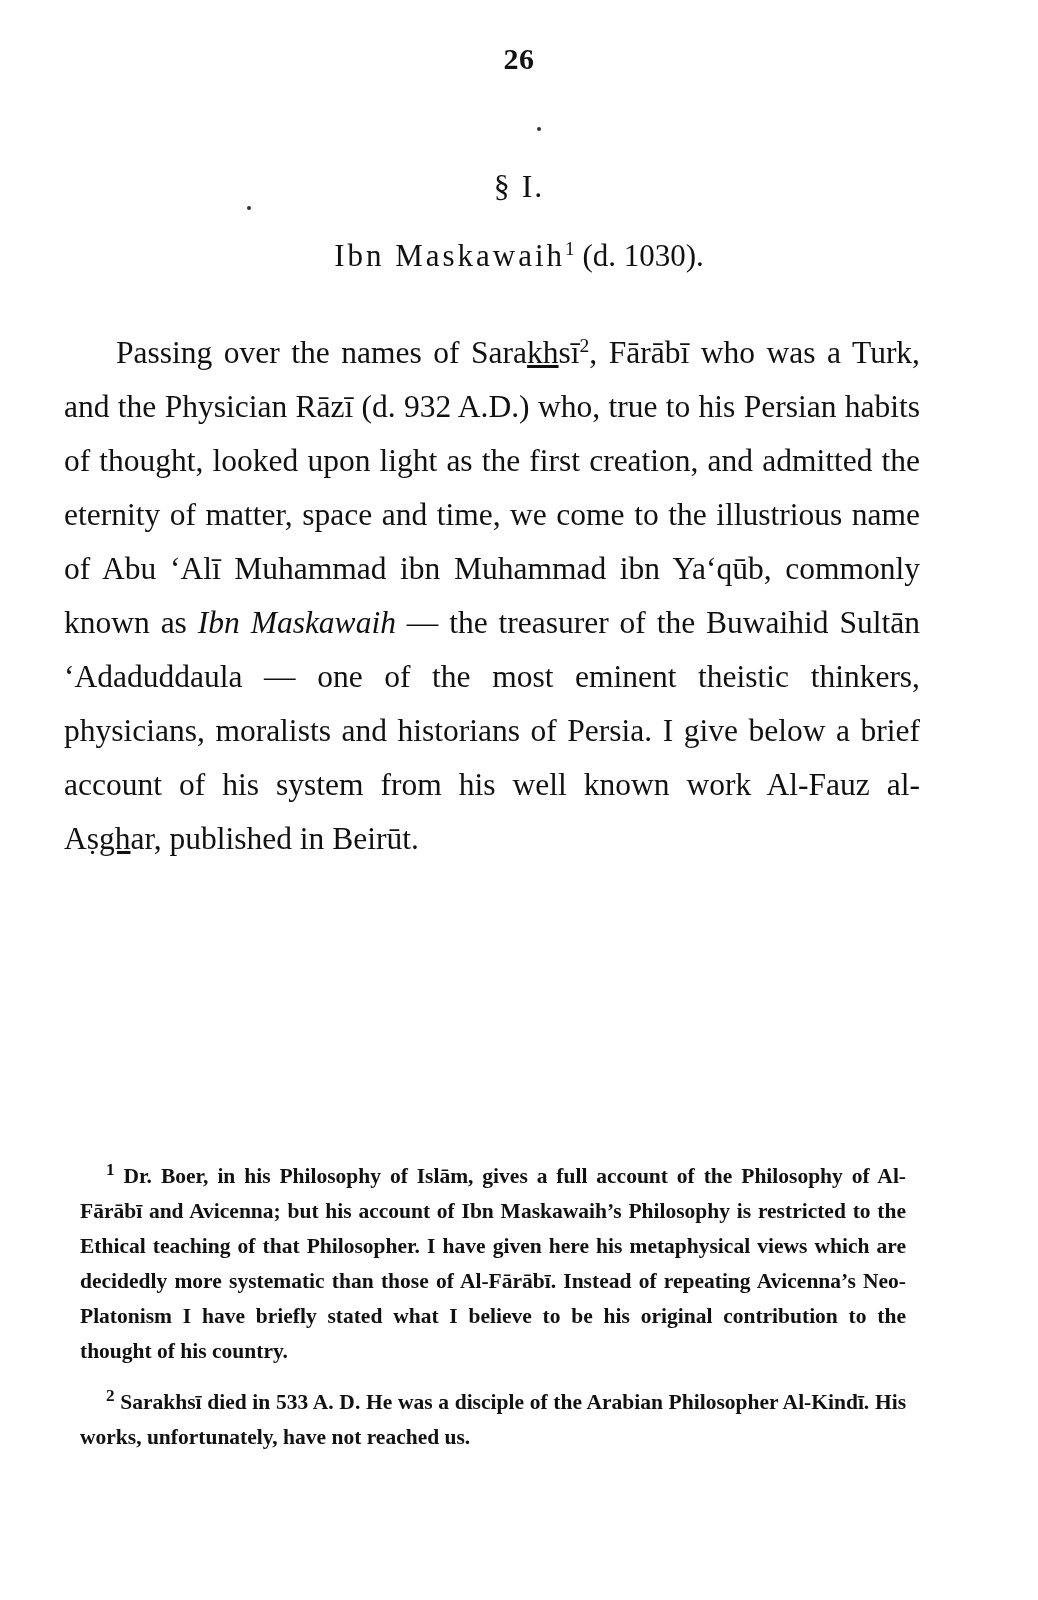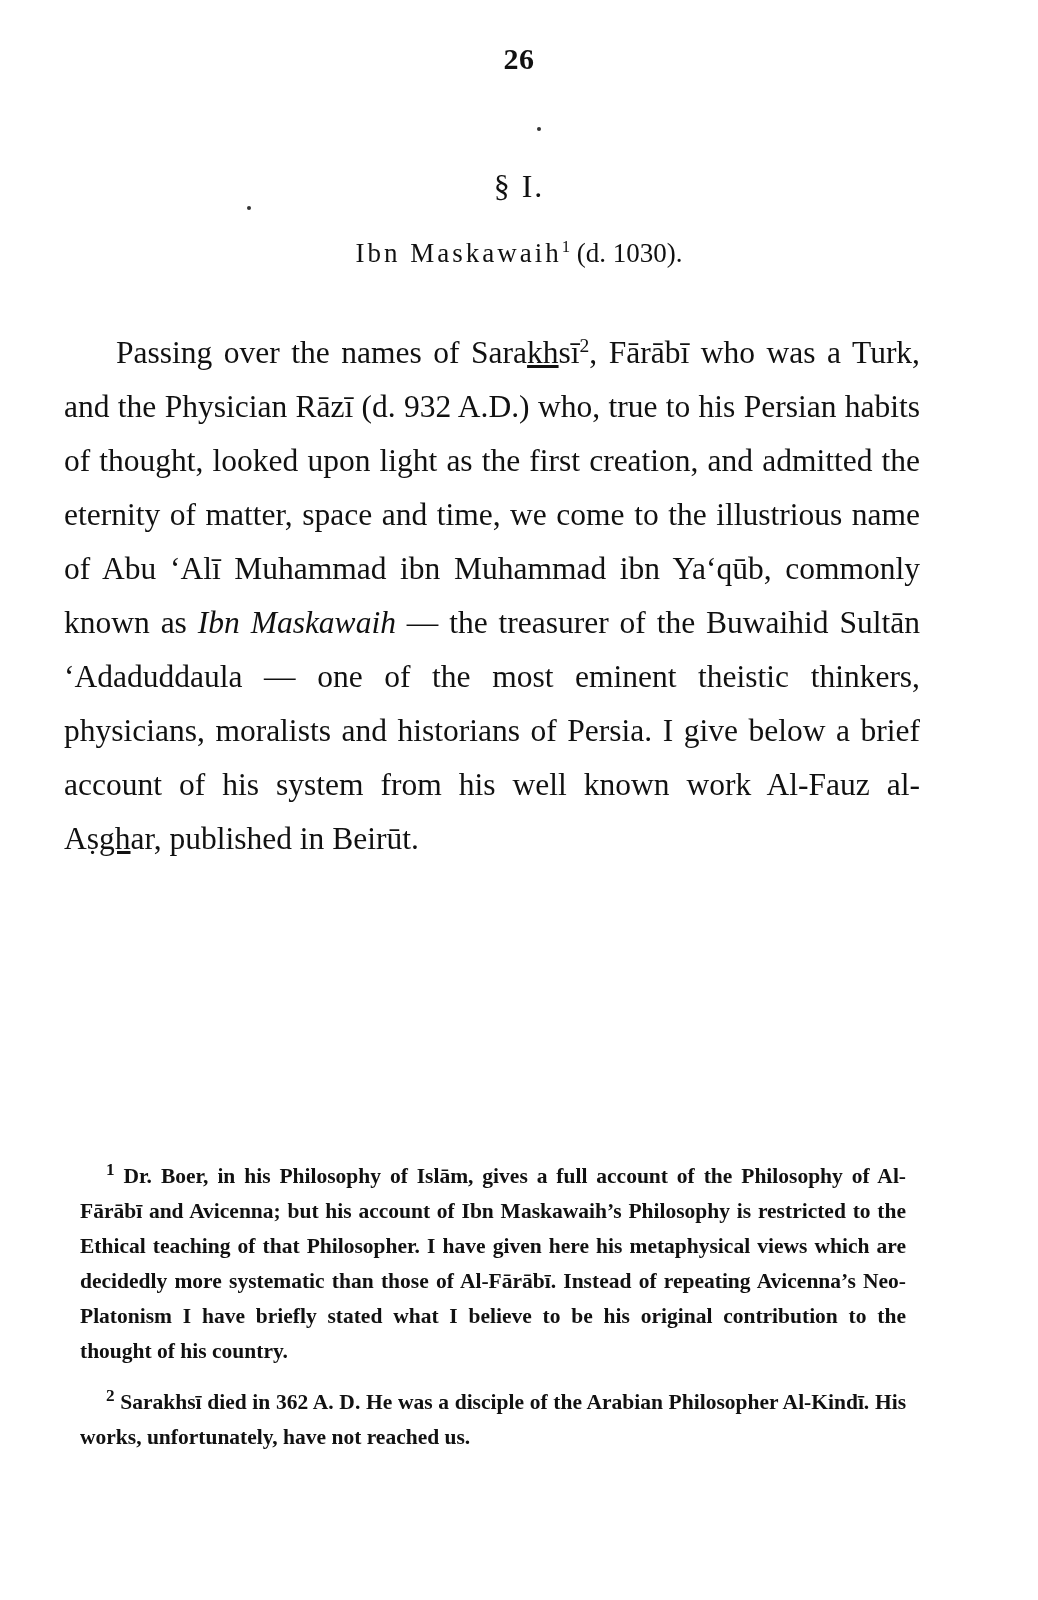--- a/index.html
+++ b/index.html
@@ -40,21 +40,21 @@
     text-align: center;
     font-size: 32px;
     letter-spacing: 2px;
   }
   .heading {
     position: absolute;
     top: 238px;
     left: 0;
     width: 1038px;
     text-align: center;
-    font-size: 27px;
+    font-size: 31px;
   }
   .heading .name {
     letter-spacing: 3px;
   }
   sup {
     font-size: 0.62em;
     vertical-align: super;
     line-height: 0;
   }
   .body-text {
@@ -139,16 +139,16 @@
   <div class="heading">
     <span class="name">Ibn Maskawaih</span><sup>1</sup> <span>(d. 1030).</span>
   </div>
 
   <div class="body-text">
     <span class="indent"></span><span>Passing over the names of Sara</span><span class="uline">kh</span><span>sī</span><sup>2</sup><span>, Fārābī who was a Turk, and the Physician Rāzī (d. 932 A.D.) who, true to his Persian habits of thought, looked upon light as the first creation, and admitted the eternity of matter, space and time, we come to the illustrious name of Abu ‘Alī Muhammad ibn Muhammad ibn Ya‘qūb, commonly known as </span><i>Ibn Maskawaih</i><span> — the treasurer of the Buwaihid Sultān ‘Adaduddaula — one of the most eminent theistic thinkers, physicians, moralists and historians of Persia. I give below a brief account of his system from his well known work Al-Fauz al-A</span><span>ṣ</span><span class="uline">gh</span><span>ar, published in Beirūt.</span>
   </div>
 
   <div class="footnotes">
     <p><span class="fn-indent"></span><span class="fn-marker">1</span> <span>Dr. Boer, in his Philosophy of Islām, gives a full account of the Philosophy of Al-Fārābī and Avicenna; but his account of Ibn Maskawaih’s Philosophy is restricted to the Ethical teaching of that Philosopher. I have given here his metaphysical views which are decidedly more systematic than those of Al-Fārābī. Instead of repeating Avicenna’s Neo-Platonism I have briefly stated what I believe to be his original contribution to the thought of his country.</span></p>
-    <p><span class="fn-indent"></span><span class="fn-marker">2</span> <span>Sarakhsī died in 362 A. D. He was a disciple of the Arabian Philosopher Al-Kindī. His works, unfortunately, have not reached us.</span></p>
+    <p><span class="fn-indent"></span><span class="fn-marker">2</span> <span>Sarakhsī died in 533 A. D. He was a disciple of the Arabian Philosopher Al-Kindī. His works, unfortunately, have not reached us.</span></p>
   </div>
 
 </div>
 
 </body></html>

